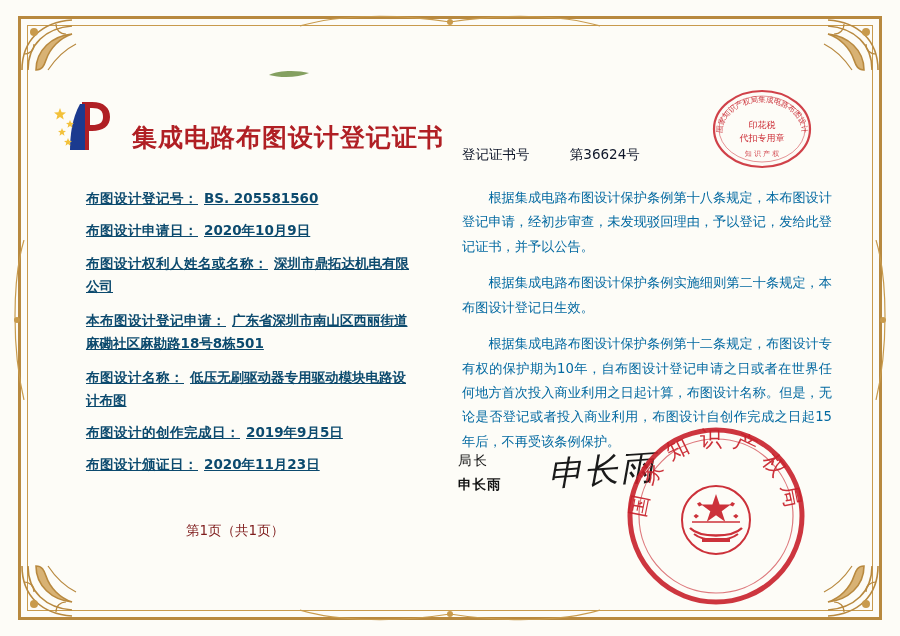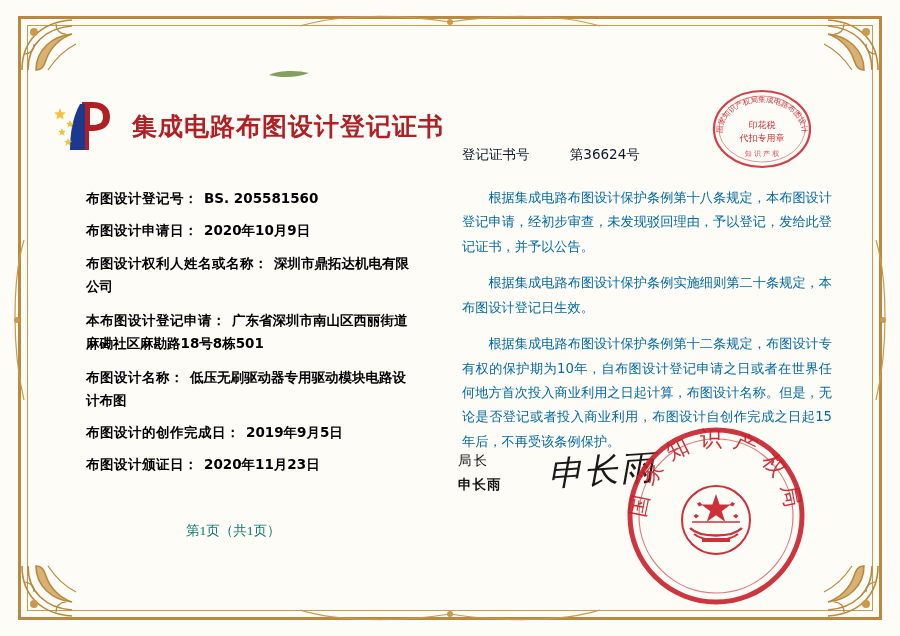--- a/index.html
+++ b/index.html
@@ -55,21 +55,21 @@
   .edge-top { left: 300px; top: 12px; }
   .edge-bottom { left: 300px; bottom: 12px; transform: scaleY(-1); }
   .edge-left { left: 10px; top: 240px; }
   .edge-right { right: 10px; top: 240px; transform: scaleX(-1); }
 
   
   .title-row {
     position: absolute;
     left: 52px; top: 98px;
     display: flex;
-    align-items: center;
+    align-items: flex-end;
   }
   .logo-mark {
     width: 74px;
     height: 56px;
     position: relative;
     margin-right: 6px;
   }
   .doc-title {
     font-family: "DejaVu Serif", "Liberation Serif", serif;
     font-size: 25px;
@@ -99,22 +99,23 @@
     margin-left: 36px;
     font-weight: normal;
   }
 
   
   .fields {
     position: absolute;
     left: 86px; top: 188px;
     width: 330px;
     font-size: 13.5px;
-    color: #000000;
+    color: #0c4a6e;
     line-height: 1.55;
+    text-decoration: underline;
   }
   .field {
     margin-bottom: 11px;
   }
   .field-label {
     font-weight: bold;
     letter-spacing: 0.5px;
   }
   .field-value {
     font-weight: bold;
@@ -179,22 +180,21 @@
     font-size: 13.5px;
     color: #111;
     letter-spacing: 1px;
   }
 
   
   .page-no {
     position: absolute;
     left: 186px; bottom: 96px;
     font-size: 13.5px;
-    color: #0f766e;
-    font-family: Liberation Serif, serif;
+    color: #7f1d1d;
   }
 
   
   .brush {
     position: absolute;
     left: 268px; top: 64px;
     width: 42px; height: 10px;
   }
 </style>
 </head>

